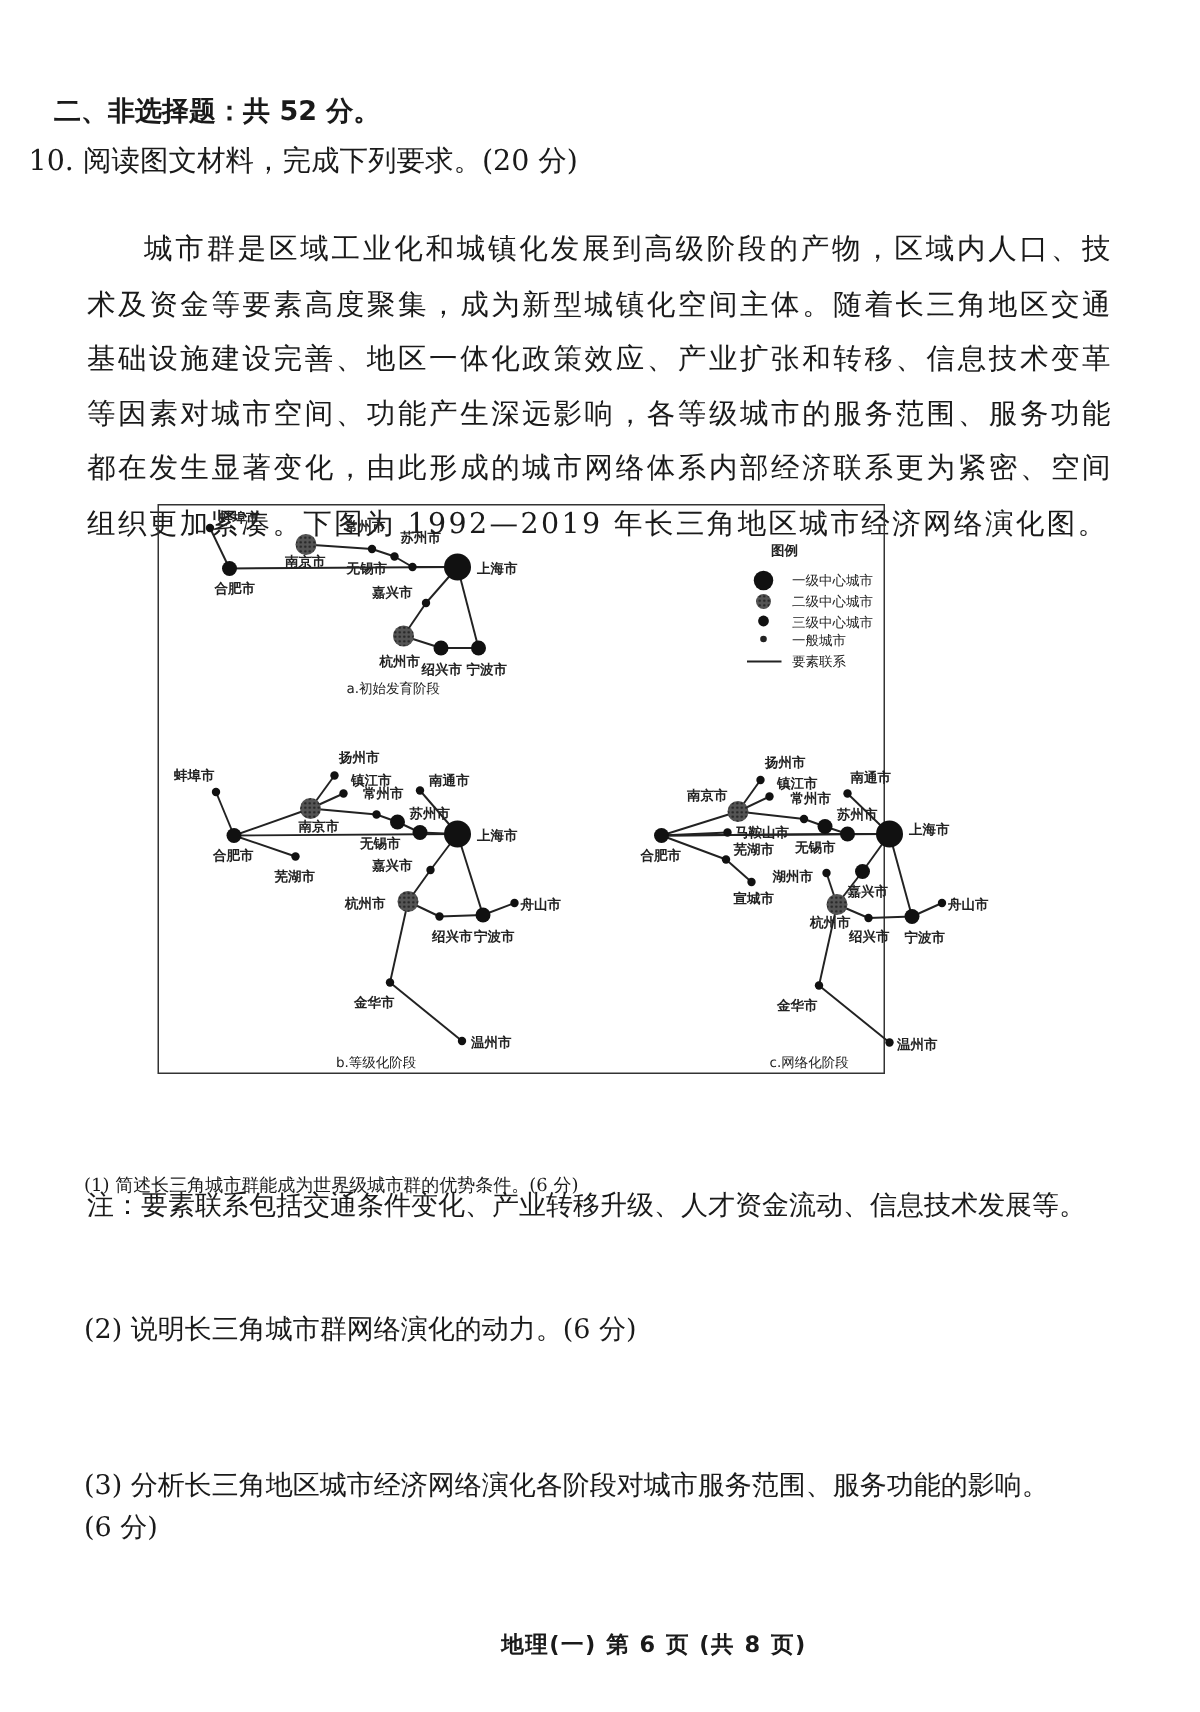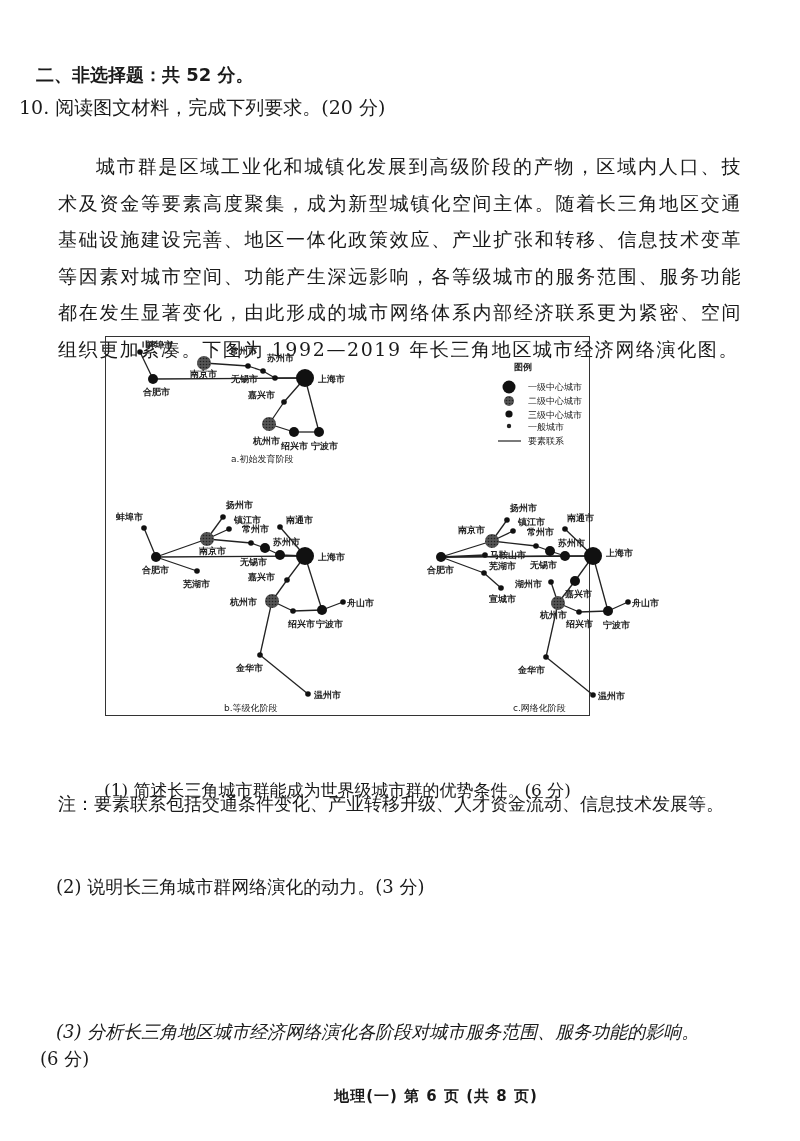--- a/index.html
+++ b/index.html
@@ -5,24 +5,24 @@
   html, body { margin: 0; padding: 0; background: #ffffff; }
   body { width: 800px; height: 1141px; position: relative; overflow: hidden;
          font-family: "DejaVu Serif", "Liberation Serif", serif; color: #1a1a1a; }
   .line { position: absolute; white-space: nowrap; font-size: 19px; line-height: 24px; }
   .section-title { left: 36px; top: 63px; font-weight: bold; font-family: "DejaVu Sans", sans-serif; font-size: 18px; }
   .q-title { left: 19px; top: 95px; }
   .para { position: absolute; left: 58px; top: 148px; width: 684px; font-size: 19px; line-height: 36.5px; text-align: justify; text-indent: 38px; letter-spacing: 1.6px; }
   .figure { position: absolute; left: 105px; top: 336px; width: 485px; height: 380px; border: 1.5px solid #333; box-sizing: border-box; }
   .figure svg { position: absolute; left: -105px; top: -352px; }
   .note { left: 58px; top: 748px; font-size: 18px; margin-top: 44px; }
-  .sub1 { left: 56px; top: 778px; font-size: 17px; margin-left: 48px; }
+  .sub1 { left: 56px; top: 778px; font-size: 12px; }
   .sub2 { left: 56px; top: 875px; font-size: 18px; }
-  .sub3 { left: 56px; top: 1020px; font-size: 18px; font-style: italic; }
-  .sub3b { left: 40px; top: 1007px; font-size: 18px; margin-top: 40px; }
+  .sub3 { left: 56px; top: 979px; font-size: 18px; }
+  .sub3b { left: 56px; top: 1007px; font-size: 18px; }
   .footer { left: 0; width: 800px; text-align: center; top: 1084px; font-size: 15px; font-weight: bold; font-family: "DejaVu Sans", sans-serif; letter-spacing: 1px; padding-left: 36px; }
   .city-label { font-family: "DejaVu Sans", sans-serif; font-size: 9px; font-weight: bold; fill: #222; }
   .stage-label { font-family: "DejaVu Sans", sans-serif; font-size: 9px; fill: #222; }
   .legend-text { font-family: "DejaVu Sans", sans-serif; font-size: 9px; fill: #222; }
 </style>
 </head>
 <body>
 
 <div class="line section-title">二、非选择题：共 52 分。</div>
 
@@ -213,17 +213,17 @@
     </g>
 
     <text class="stage-label" x="230" y="477">a.初始发育阶段</text>
     <text class="stage-label" x="223" y="726">b.等级化阶段</text>
     <text class="stage-label" x="512" y="726">c.网络化阶段</text>
   </svg>
 </div>
 
 <div class="line note">注：要素联系包括交通条件变化、产业转移升级、人才资金流动、信息技术发展等。</div>
 <div class="line sub1">(1) 简述长三角城市群能成为世界级城市群的优势条件。(6 分)</div>
-<div class="line sub2">(2) 说明长三角城市群网络演化的动力。(3 分)</div>
+<div class="line sub2">(2) 说明长三角城市群网络演化的动力。(6 分)</div>
 <div class="line sub3">(3) 分析长三角地区城市经济网络演化各阶段对城市服务范围、服务功能的影响。</div>
 <div class="line sub3b">(6 分)</div>
 
 <div class="line footer">地理(一)  第 6 页  (共 8 页)</div>
 
 </body></html>

